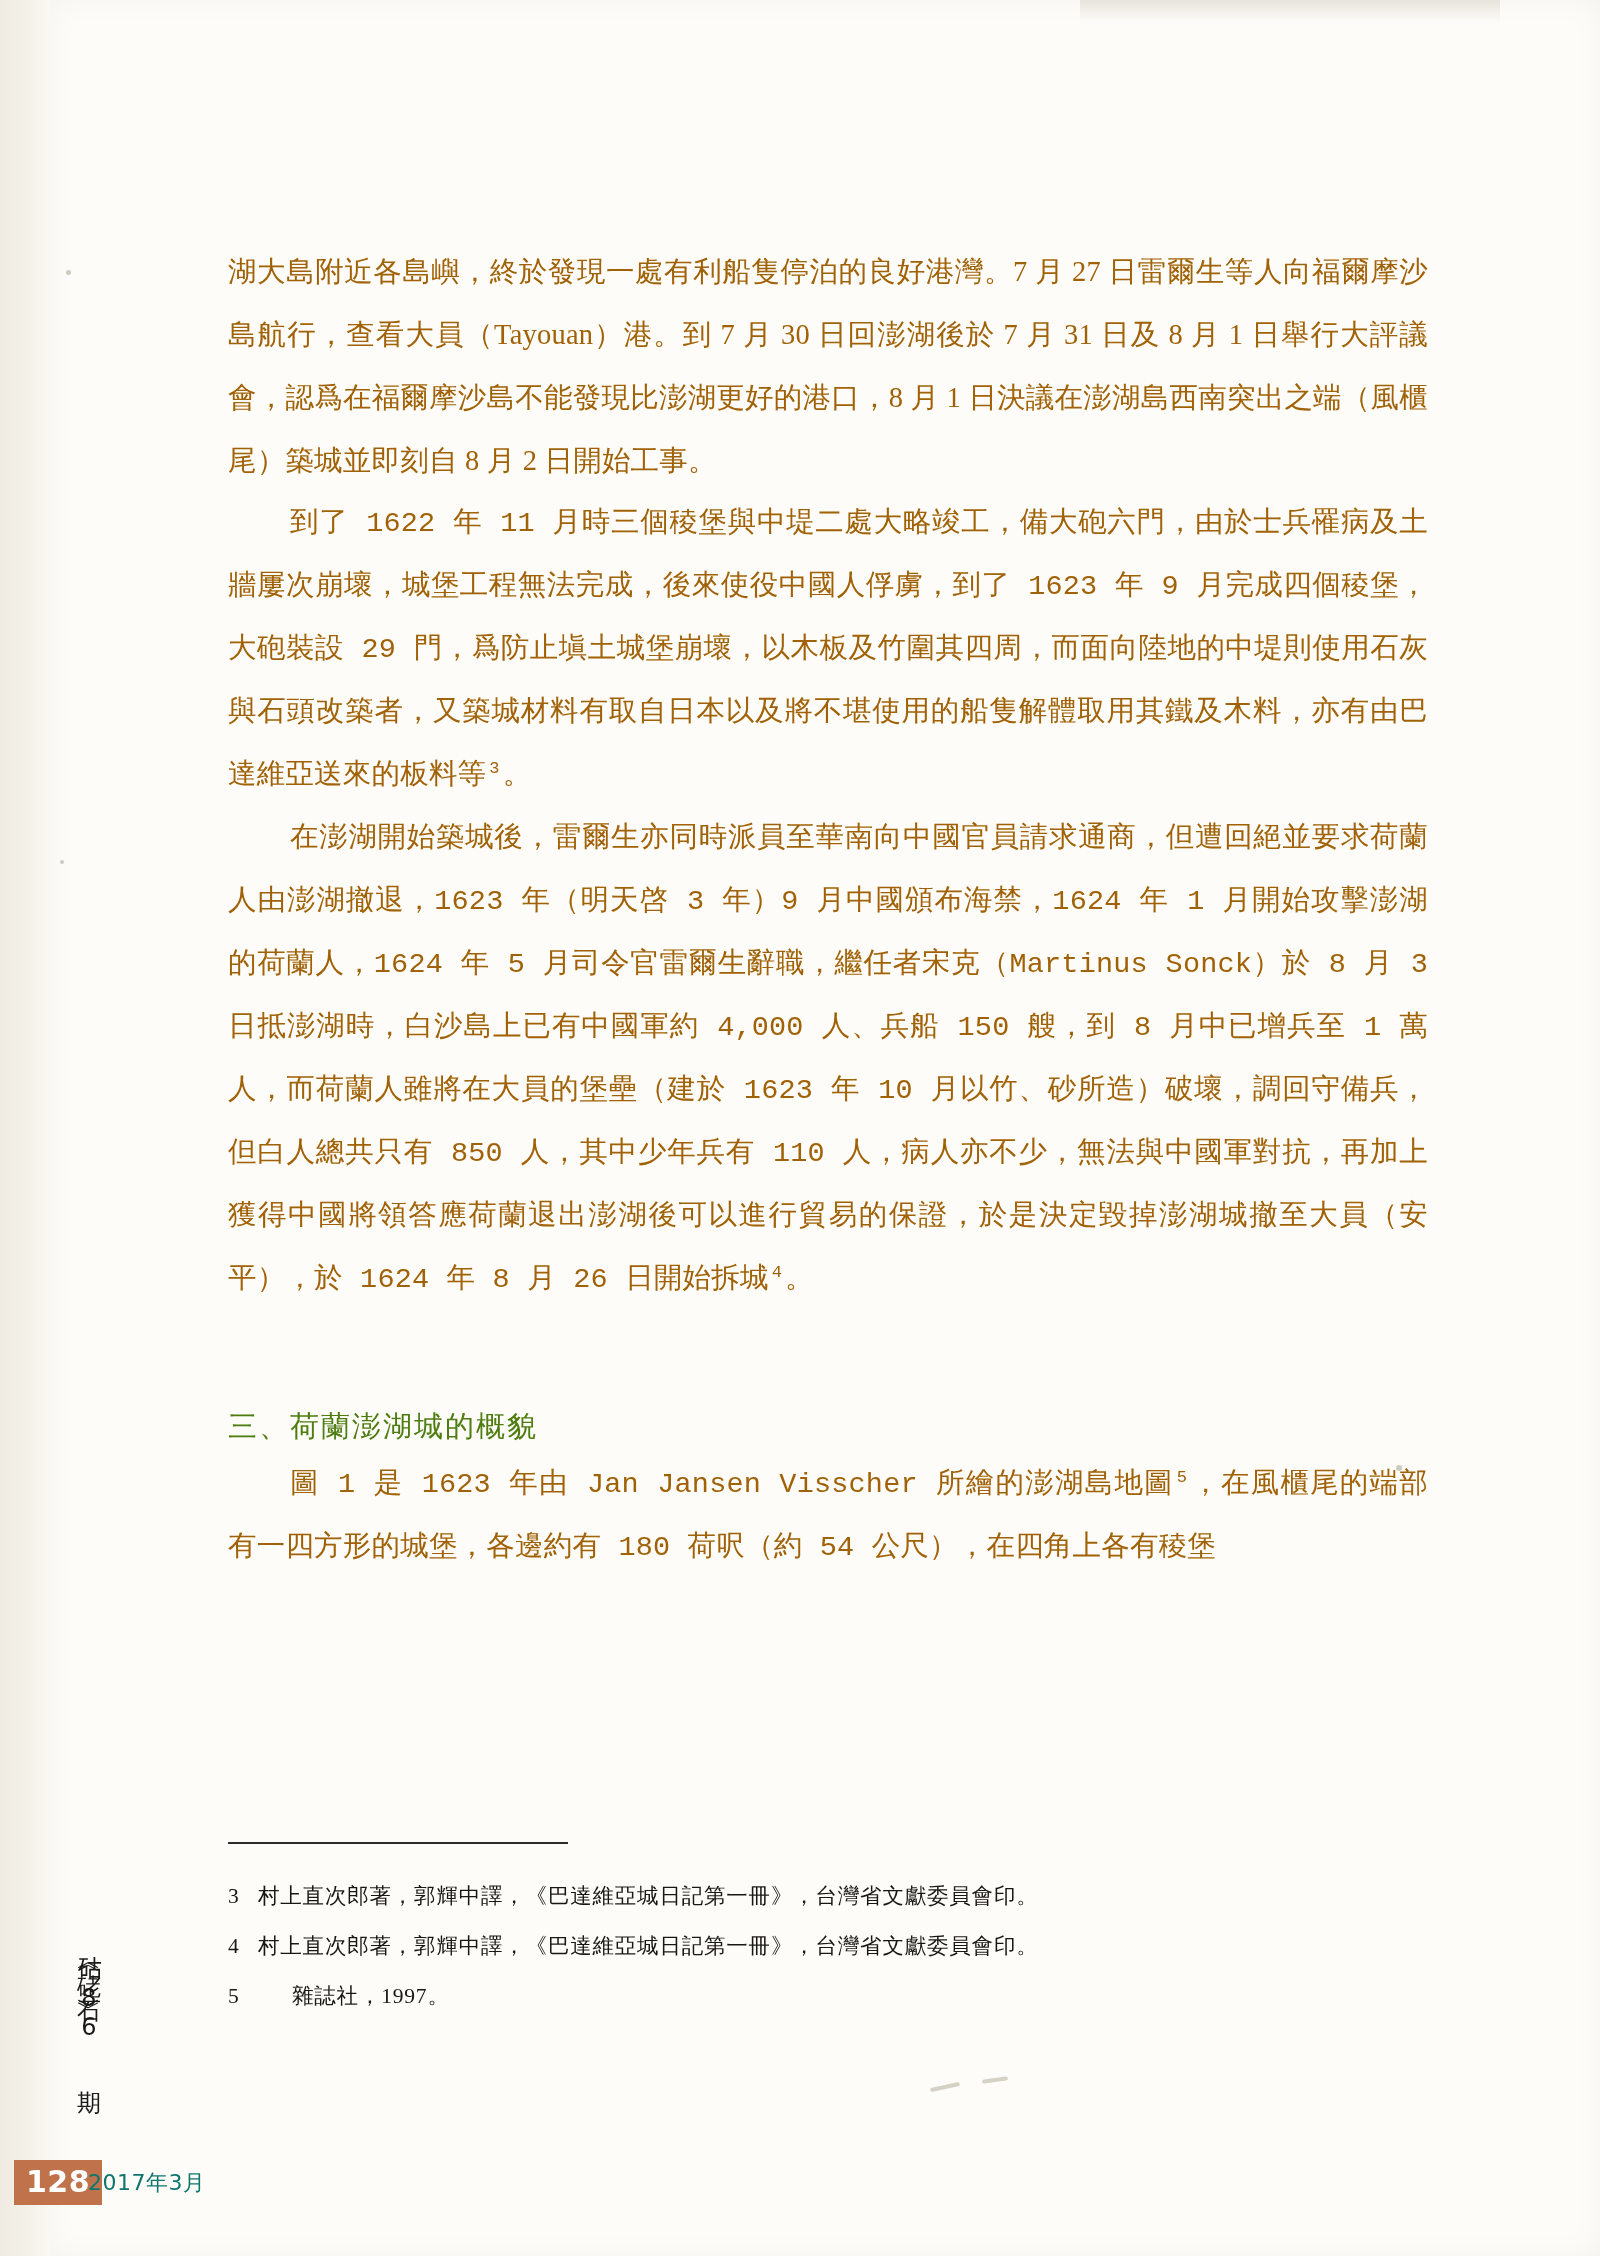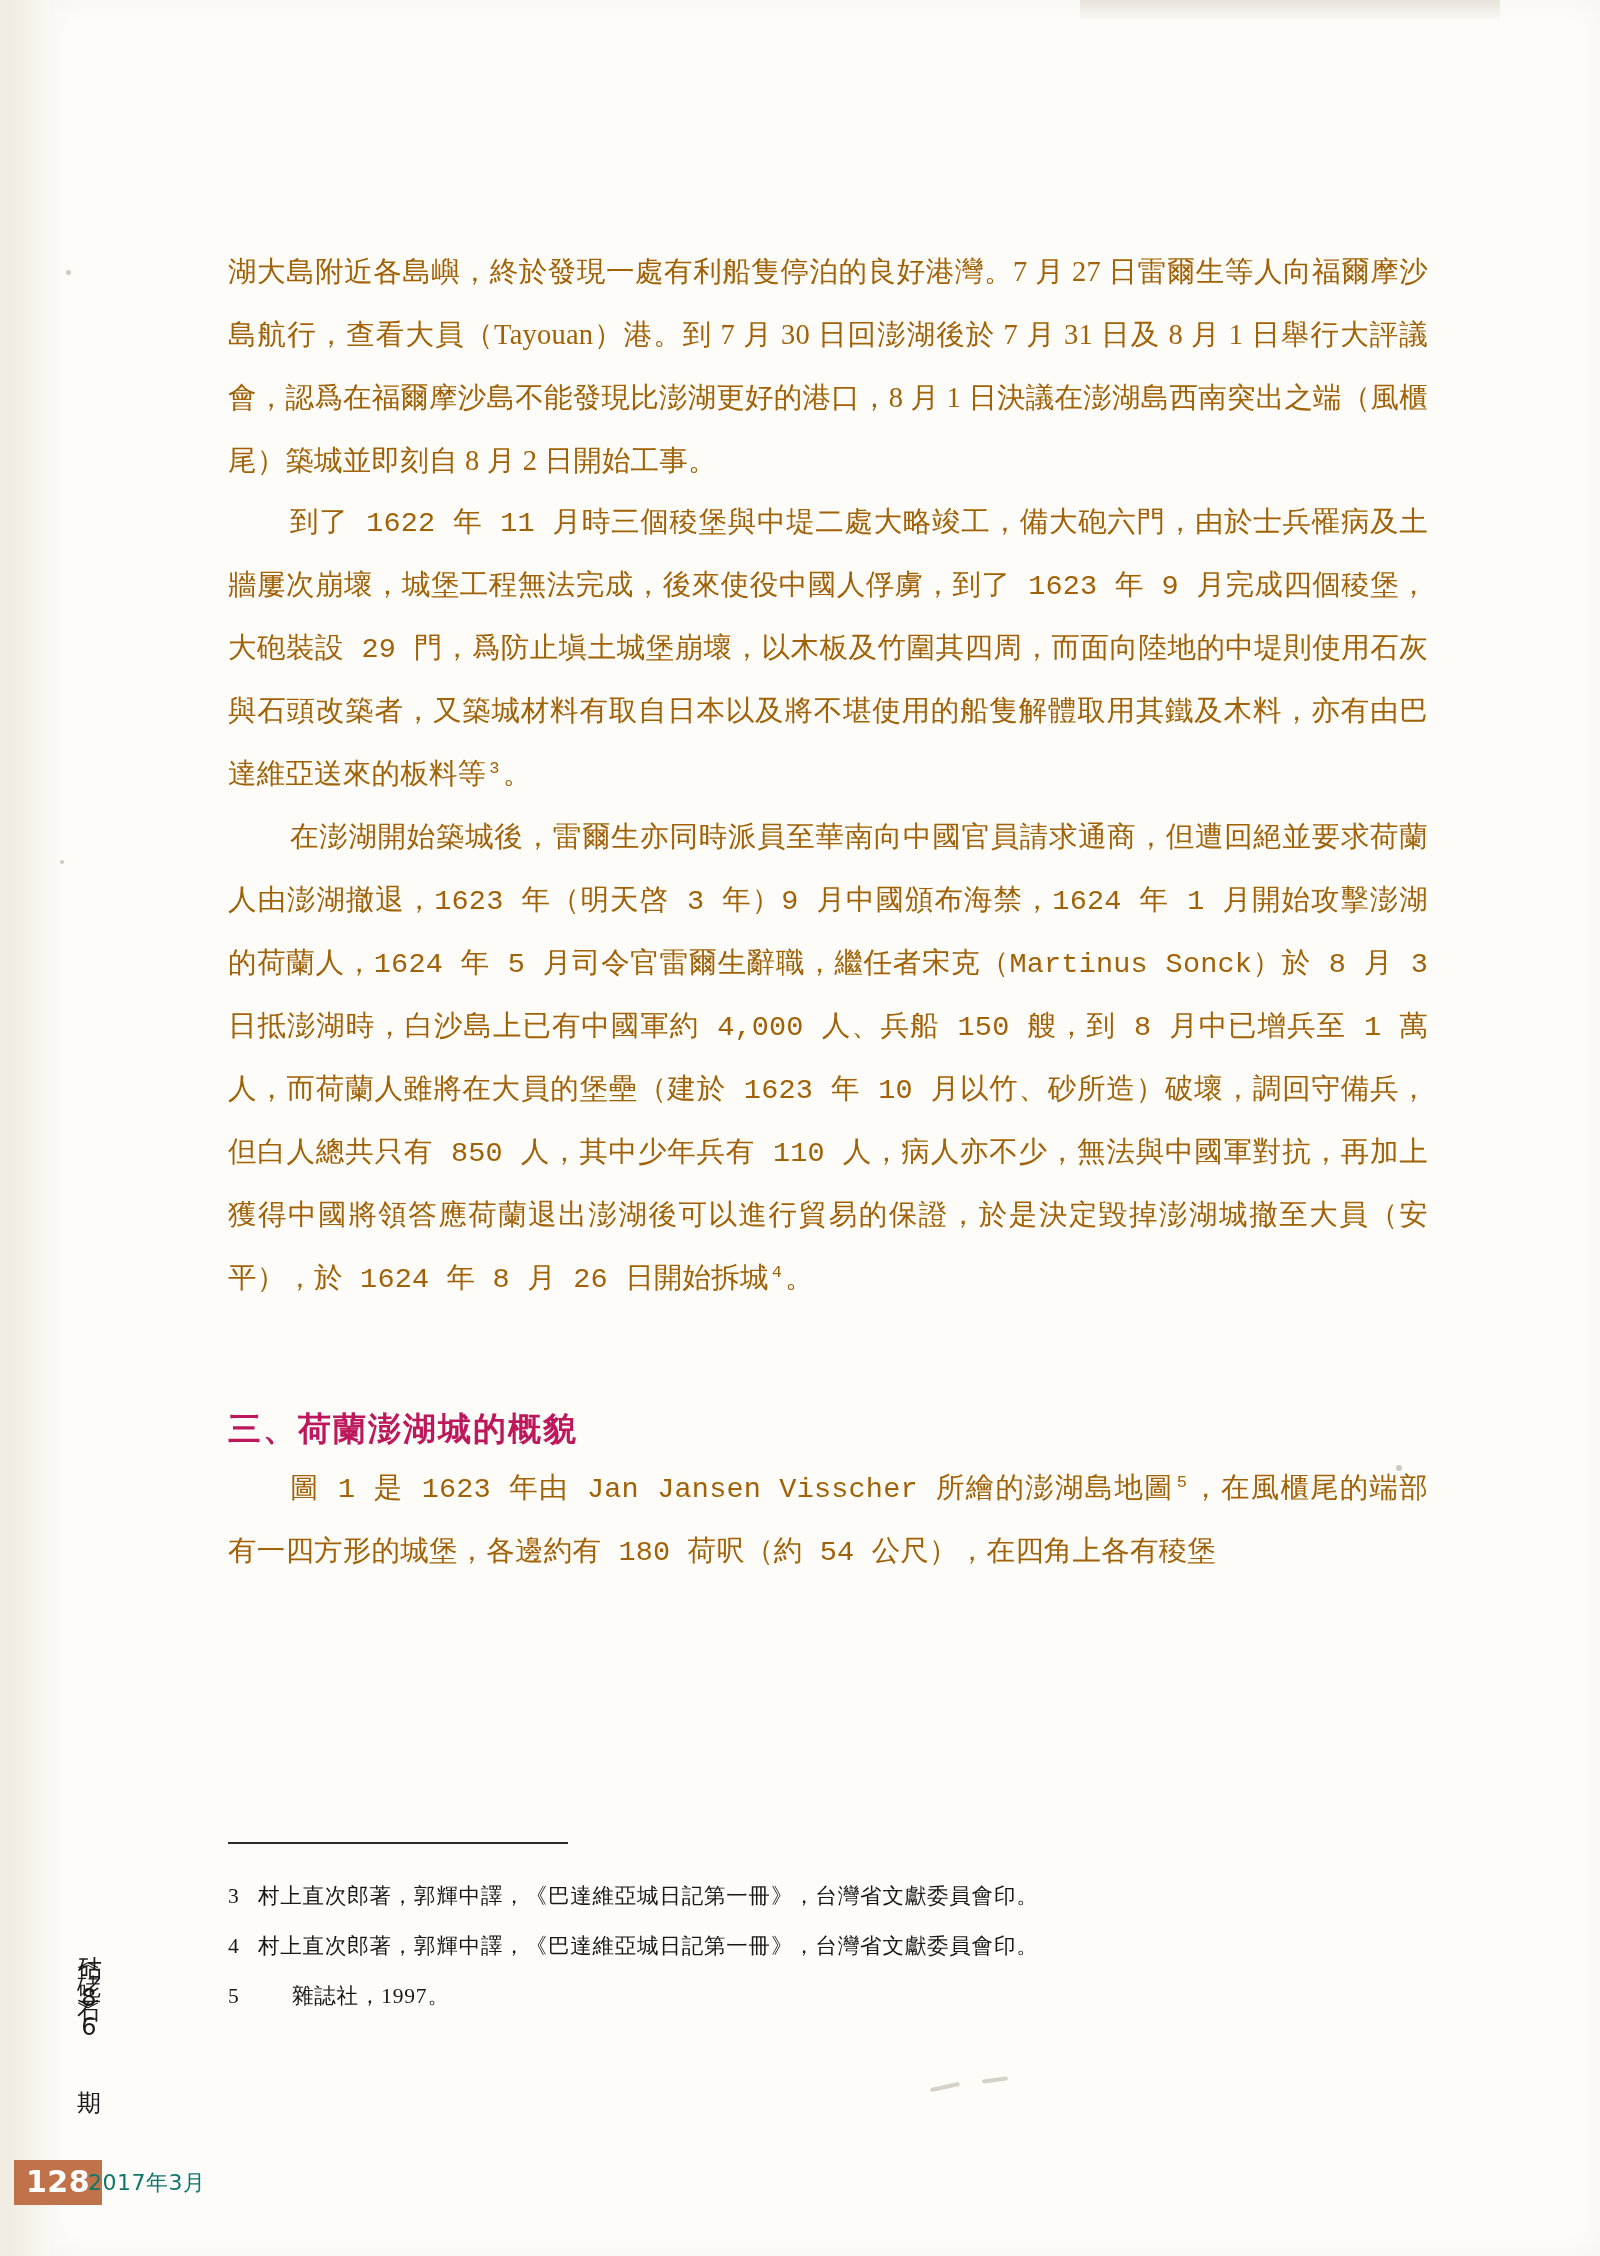--- a/index.html
+++ b/index.html
@@ -68,25 +68,25 @@
   }
   sup {
     font-size: 17px;
     vertical-align: super;
     line-height: 0;
     padding: 0 3px;
   }
 
   h2.section {
     margin: 96px 0 6px 0;
-    font-size: 33px;
+    font-size: 29px;
     letter-spacing: 2px;
-    color: #be185d;
-    font-family: "DejaVu Sans", sans-serif;
-    font-weight: bold;
+    color: #4d7c0f;
+    font-family: "DejaVu Sans", sans-serif;
+    font-weight: normal;
   }
 
   .footnote-rule {
     position: absolute;
     left: 228px;
     top: 1842px;
     width: 340px;
     height: 2px;
     background: #2b2b2b;
   }

